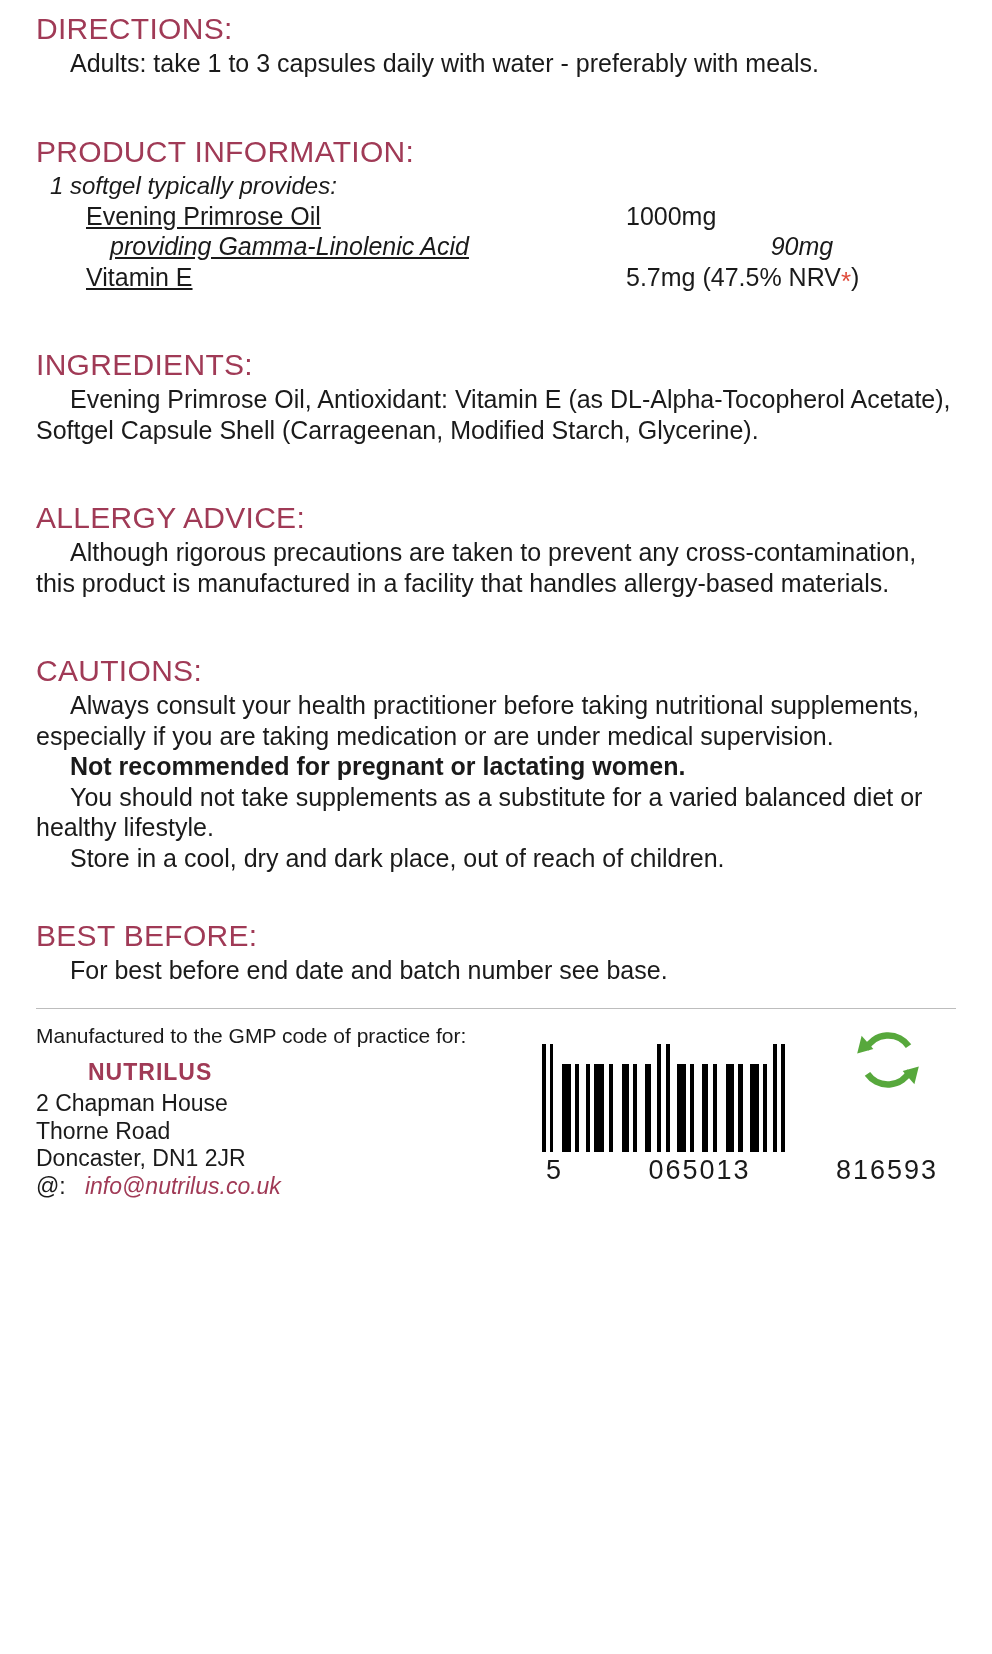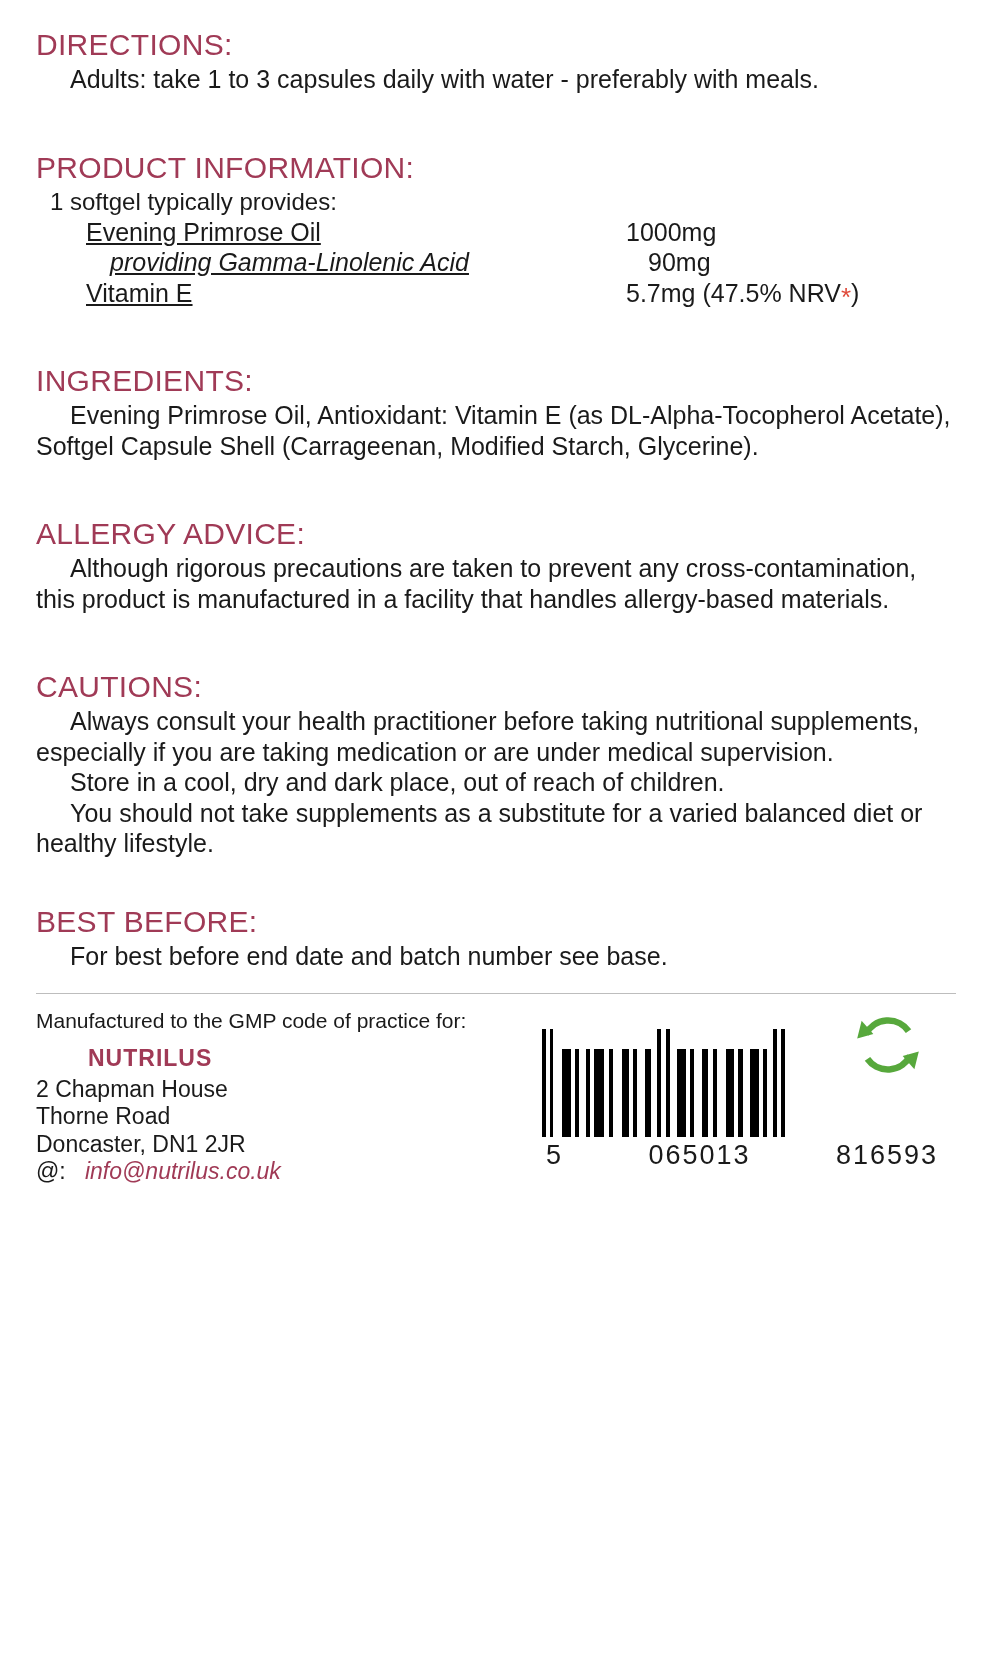--- a/index.html
+++ b/index.html
@@ -9,21 +9,21 @@
   }
   body {
     width: 992px;
     height: 1654px;
     font-family: "Liberation Sans", sans-serif;
     color: #1a1a1a;
     position: relative;
     overflow: hidden;
   }
   .page {
-    padding: 28px 36px 0 36px;
+    padding: 12px 36px 0 36px;
     width: 992px;
     height: 1414px;
     position: relative;
   }
   .heading {
     color: #a03a56;
     font-size: 30px;
     letter-spacing: 0.3px;
     margin: 0 0 2px 0;
     font-weight: 400;
@@ -34,38 +34,39 @@
     margin: 0;
     font-weight: 400;
   }
   .indent { text-indent: 34px; }
   .section { margin-bottom: 0; }
   .gap-lg { height: 56px; }
   .gap-md { height: 46px; }
 
   
   .pi-lead {
+    font-style: italic;
     font-size: 24px;
     margin: 0 0 0 14px;
     line-height: 1.25;
   }
   .pi-table {
     width: 100%;
     border-collapse: collapse;
     font-size: 25px;
   }
   .pi-table td {
     padding: 0;
     vertical-align: top;
     line-height: 1.22;
   }
   .pi-name { padding-left: 50px !important; white-space: nowrap; text-decoration: underline; }
   .pi-name.sub { padding-left: 74px !important; font-style: italic; }
   .pi-amt { white-space: nowrap; width: 330px; }
-  .pi-amt.sub { padding-left: 22px !important; }
+  .pi-amt.sub { font-style: italic; padding-left: 22px !important; text-align: center; }
   .star { color: #e04a3a; font-size: 26px; line-height: 0; position: relative; top: 4px; }
   .nrv-note {
     font-size: 22px;
     margin: 2px 0 0 16px;
     line-height: 1.2;
   }
   .bold-line { font-weight: bold; }
   .dne {
     font-size: 25px;
     margin: 6px 0 0 12px;
@@ -173,22 +174,23 @@
   <div class="section">
     <h2 class="heading">ALLERGY ADVICE:</h2>
     <p class="body-text indent">Although rigorous precautions are taken to prevent any cross-contamination, this product is manufactured in a facility that handles allergy-based materials.</p>
   </div>
 
   <div class="gap-lg"></div>
 
   <div class="section">
     <h2 class="heading">CAUTIONS:</h2>
     <p class="body-text indent">Always consult your health practitioner before taking nutritional supplements, especially if you are taking medication or are under medical supervision.</p>
+    <p class="body-text indent bold-line">Not recommended for pregnant or lactating women.</p>
+    <p class="body-text indent">You should not take supplements as a substitute for a varied balanced diet or healthy lifestyle.</p>
     <p class="body-text indent">Store in a cool, dry and dark place, out of reach of children.</p>
-    <p class="body-text indent">You should not take supplements as a substitute for a varied balanced diet or healthy lifestyle.</p>
   </div>
 
   <div class="gap-md"></div>
 
   <div class="section">
     <h2 class="heading">BEST BEFORE:</h2>
     <p class="body-text indent">For best before end date and batch number see base.</p>
   </div>
 
   <hr class="divider">

